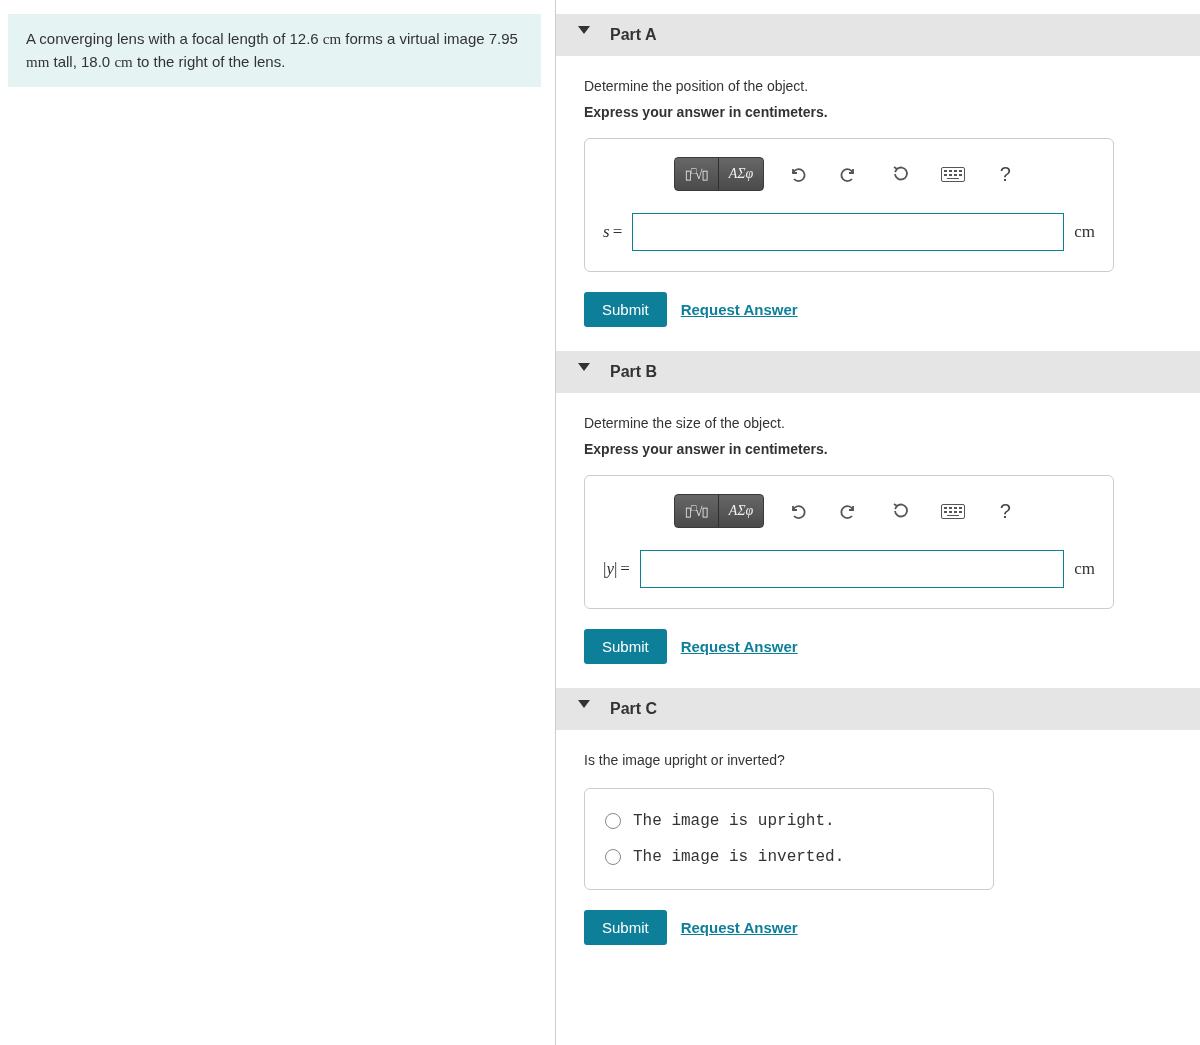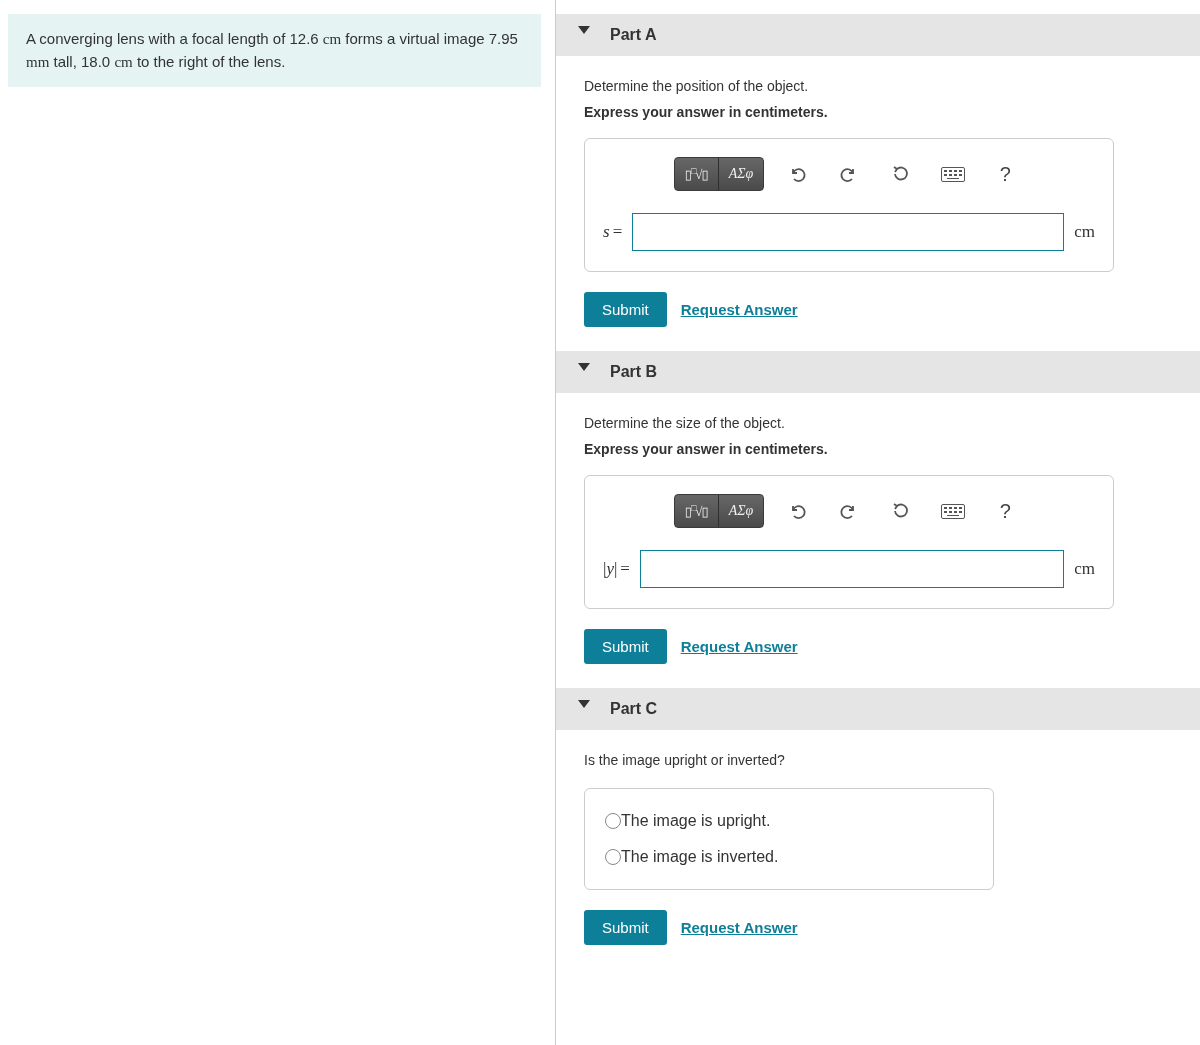--- a/index.html
+++ b/index.html
@@ -160,21 +160,23 @@
   .radio-box {
     border: 1px solid #ccc;
     border-radius: 6px;
     padding: 14px 20px;
     max-width: 410px;
   }
   .radio-row {
     display: flex;
     align-items: center;
     padding: 9px 0;
+    gap: 12px;
     font-size: 16px;
+    font-family: Liberation Mono, monospace;
   }
   .radio-circle {
     width: 16px; height: 16px;
     border: 1.5px solid #888;
     border-radius: 50%;
     display: inline-block;
   }
   
   .kbd-icon {
     width: 24px; height: 15px;

